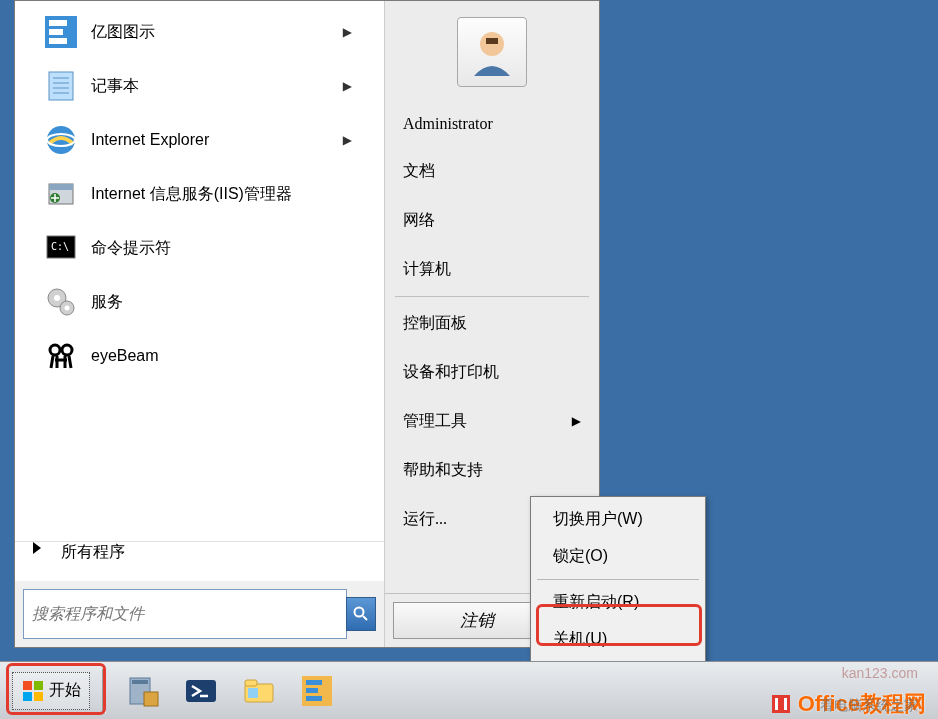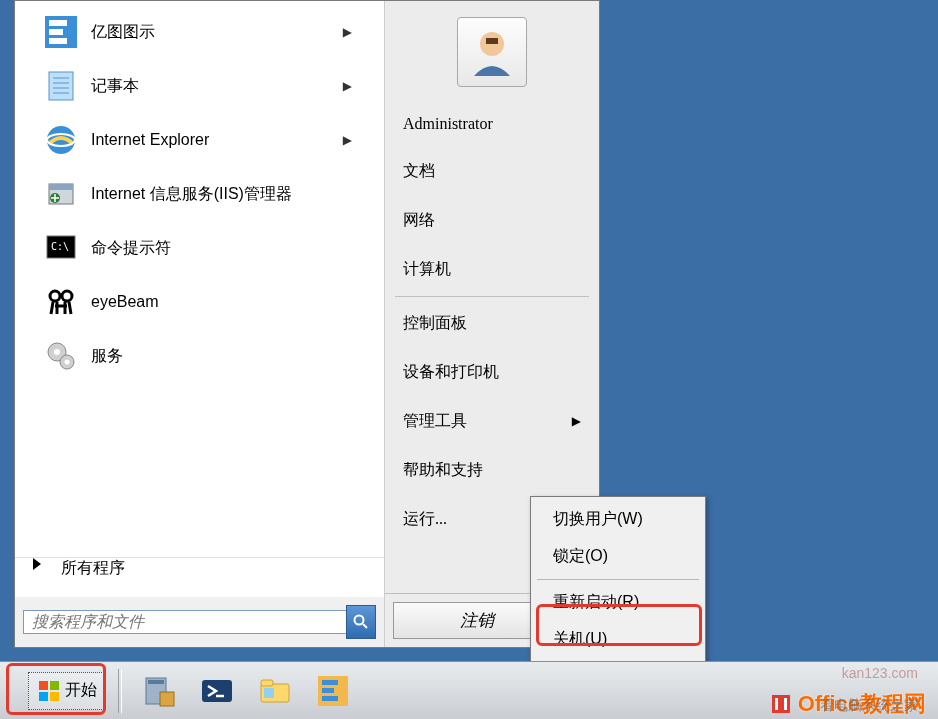--- a/index.html
+++ b/index.html
@@ -74,21 +74,21 @@
   }
 
   .search-row {
     display: flex;
     align-items: center;
     padding: 8px;
     background: #f0f0f0;
   }
   .search-input {
     flex: 1;
-    height: 24px;
+    height: 50px;
     border: 1px solid #7a9ac0;
     padding: 0 8px;
     font-size: 16px;
     font-family: inherit;
     font-style: italic;
     color: #555;
     background: #fff;
   }
   .search-btn {
     width: 30px;
@@ -195,21 +195,21 @@
 
   
   .taskbar {
     position: absolute;
     left: 0; right: 0; bottom: 0;
     height: 58px;
     background: linear-gradient(#e9ecef, #c9cdd2);
     border-top: 1px solid #8a8f95;
     display: flex;
     align-items: center;
-    padding: 0 28px;
+    padding: 0 12px;
     gap: 8px;
     font-family: Liberation Mono, monospace;
   }
   .start-btn {
     display: flex;
     align-items: center;
     padding: 6px 8px;
     border: 1px dotted #555;
     background: rgba(255,255,255,.3);
     cursor: pointer;
@@ -352,39 +352,39 @@
               <rect x="4" y="6" width="28" height="22" fill="#000" stroke="#777"></rect>
               <text x="8" y="20" fill="#fff" font-size="10" font-family="monospace">C:\</text>
             </svg>
         </span>
         <span class="label">命令提示符</span>
       </div>
 
       <div class="program-item">
         <span class="ico">
           <svg width="36" height="36" viewBox="0 0 36 36">
+              <circle cx="14" cy="14" r="9" fill="#d0d0d0" stroke="#888"></circle>
+              <circle cx="14" cy="14" r="3" fill="#fff"></circle>
+              <circle cx="24" cy="24" r="7" fill="#d0d0d0" stroke="#888"></circle>
+              <circle cx="24" cy="24" r="2.5" fill="#fff"></circle>
+            </svg>
+        </span>
+        <span class="label">服务</span>
+      </div>
+
+      <div class="program-item">
+        <span class="ico">
+          <svg width="36" height="36" viewBox="0 0 36 36">
               <circle cx="12" cy="12" r="5" fill="none" stroke="#000" stroke-width="3"></circle>
               <circle cx="24" cy="12" r="5" fill="none" stroke="#000" stroke-width="3"></circle>
               <path d="M10 18 L8 30 M14 18 L14 30 M22 18 L22 30 M26 18 L28 30" stroke="#000" stroke-width="3" fill="none"></path>
               <line x1="12" y1="22" x2="24" y2="22" stroke="#000" stroke-width="3"></line>
             </svg>
         </span>
         <span class="label">eyeBeam</span>
-      </div>
-
-      <div class="program-item">
-        <span class="ico">
-          <svg width="36" height="36" viewBox="0 0 36 36">
-              <circle cx="14" cy="14" r="9" fill="#d0d0d0" stroke="#888"></circle>
-              <circle cx="14" cy="14" r="3" fill="#fff"></circle>
-              <circle cx="24" cy="24" r="7" fill="#d0d0d0" stroke="#888"></circle>
-              <circle cx="24" cy="24" r="2.5" fill="#fff"></circle>
-            </svg>
-        </span>
-        <span class="label">服务</span>
       </div>
 
     </div>
 
     <div class="all-programs">
       <span class="arrow-left"></span>
       <span>所有程序</span>
     </div>
 
     <div class="search-row">

